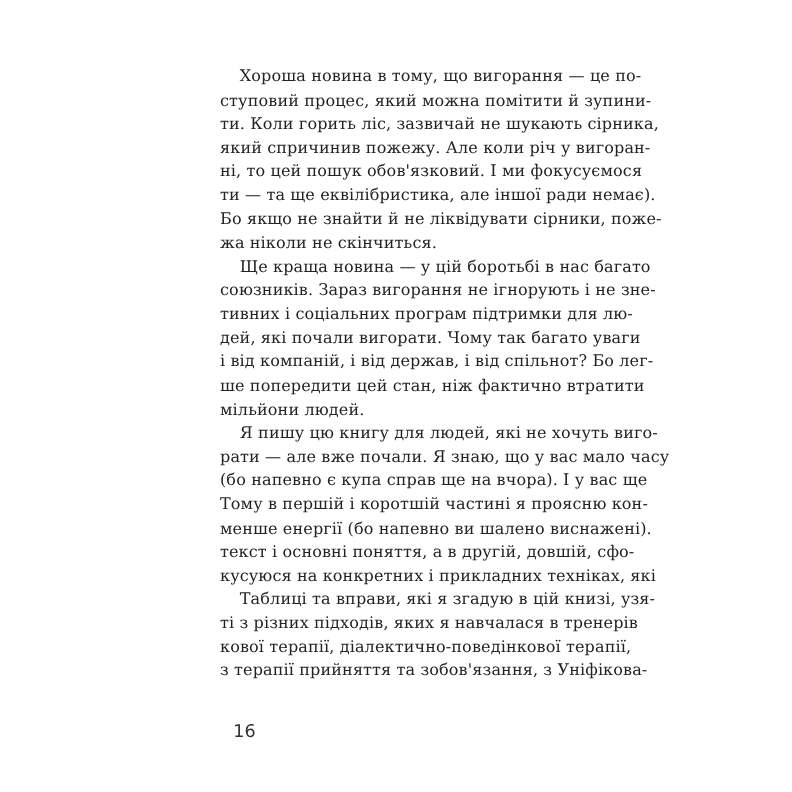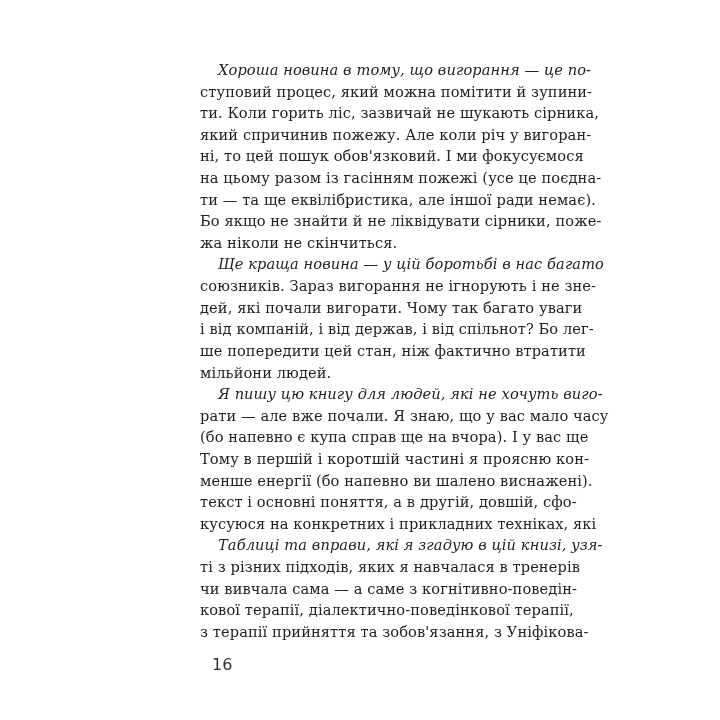--- a/index.html
+++ b/index.html
@@ -15,60 +15,59 @@
   }
   .line {
     display: block;
     height: 21.62px;
     line-height: 21.62px;
     white-space: nowrap;
     text-align: justify;
     text-align-last: justify;
     letter-spacing: 0.1px;
   }
-  .line.indent { padding-left: 18px; font-style: italic; }
+  .line.indent { padding-left: 18px; }
   .line.last { text-align-last: left; }
   .page-number {
     position: absolute; left: 212px; top: 655px;
     font-family: "DejaVu Sans", sans-serif;
     font-size: 16px; color: #333333;
   }
 </style>
 </head>
 <body>
 
 <div class="page">
   <div class="text-block">
 
     <span class="line indent">Хороша новина в тому, що вигорання — це по-</span>
     <span class="line">ступовий процес, який можна помітити й зупини-</span>
     <span class="line">ти. Коли горить ліс, зазвичай не шукають сірника,</span>
     <span class="line">який спричинив пожежу. Але коли річ у вигоран-</span>
     <span class="line">ні, то цей пошук обов'язковий. І ми фокусуємося</span>
-    <span class="line">на цьому разом із гасінням пожежі (усе це поєдна-</span>
     <span class="line">ти — та ще еквілібристика, але іншої ради немає).</span>
     <span class="line">Бо якщо не знайти й не ліквідувати сірники, поже-</span>
     <span class="line last">жа ніколи не скінчиться.</span>
 
     <span class="line indent">Ще краща новина — у цій боротьбі в нас багато</span>
     <span class="line">союзників. Зараз вигорання не ігнорують і не зне-</span>
+    <span class="line">тивних і соціальних програм підтримки для лю-</span>
     <span class="line">дей, які почали вигорати. Чому так багато уваги</span>
     <span class="line">і від компаній, і від держав, і від спільнот? Бо лег-</span>
     <span class="line">ше попередити цей стан, ніж фактично втратити</span>
     <span class="line last">мільйони людей.</span>
 
     <span class="line indent">Я пишу цю книгу для людей, які не хочуть виго-</span>
     <span class="line">рати — але вже почали. Я знаю, що у вас мало часу</span>
     <span class="line">(бо напевно є купа справ ще на вчора). І у вас ще</span>
     <span class="line">Тому в першій і коротшій частині я проясню кон-</span>
     <span class="line">менше енергії (бо напевно ви шалено виснажені).</span>
     <span class="line">текст і основні поняття, а в другій, довшій, сфо-</span>
     <span class="line">кусуюся на конкретних і прикладних техніках, які</span>
 
     <span class="line indent">Таблиці та вправи, які я згадую в цій книзі, узя-</span>
     <span class="line">ті з різних підходів, яких я навчалася в тренерів</span>
-    <span class="line">чи вивчала сама — а саме з когнітивно-поведін-</span>
     <span class="line">кової терапії, діалектично-поведінкової терапії,</span>
     <span class="line">з терапії прийняття та зобов'язання, з Уніфікова-</span>
 
   </div>
   <div class="page-number">16</div>
 </div>
 
 </body></html>

